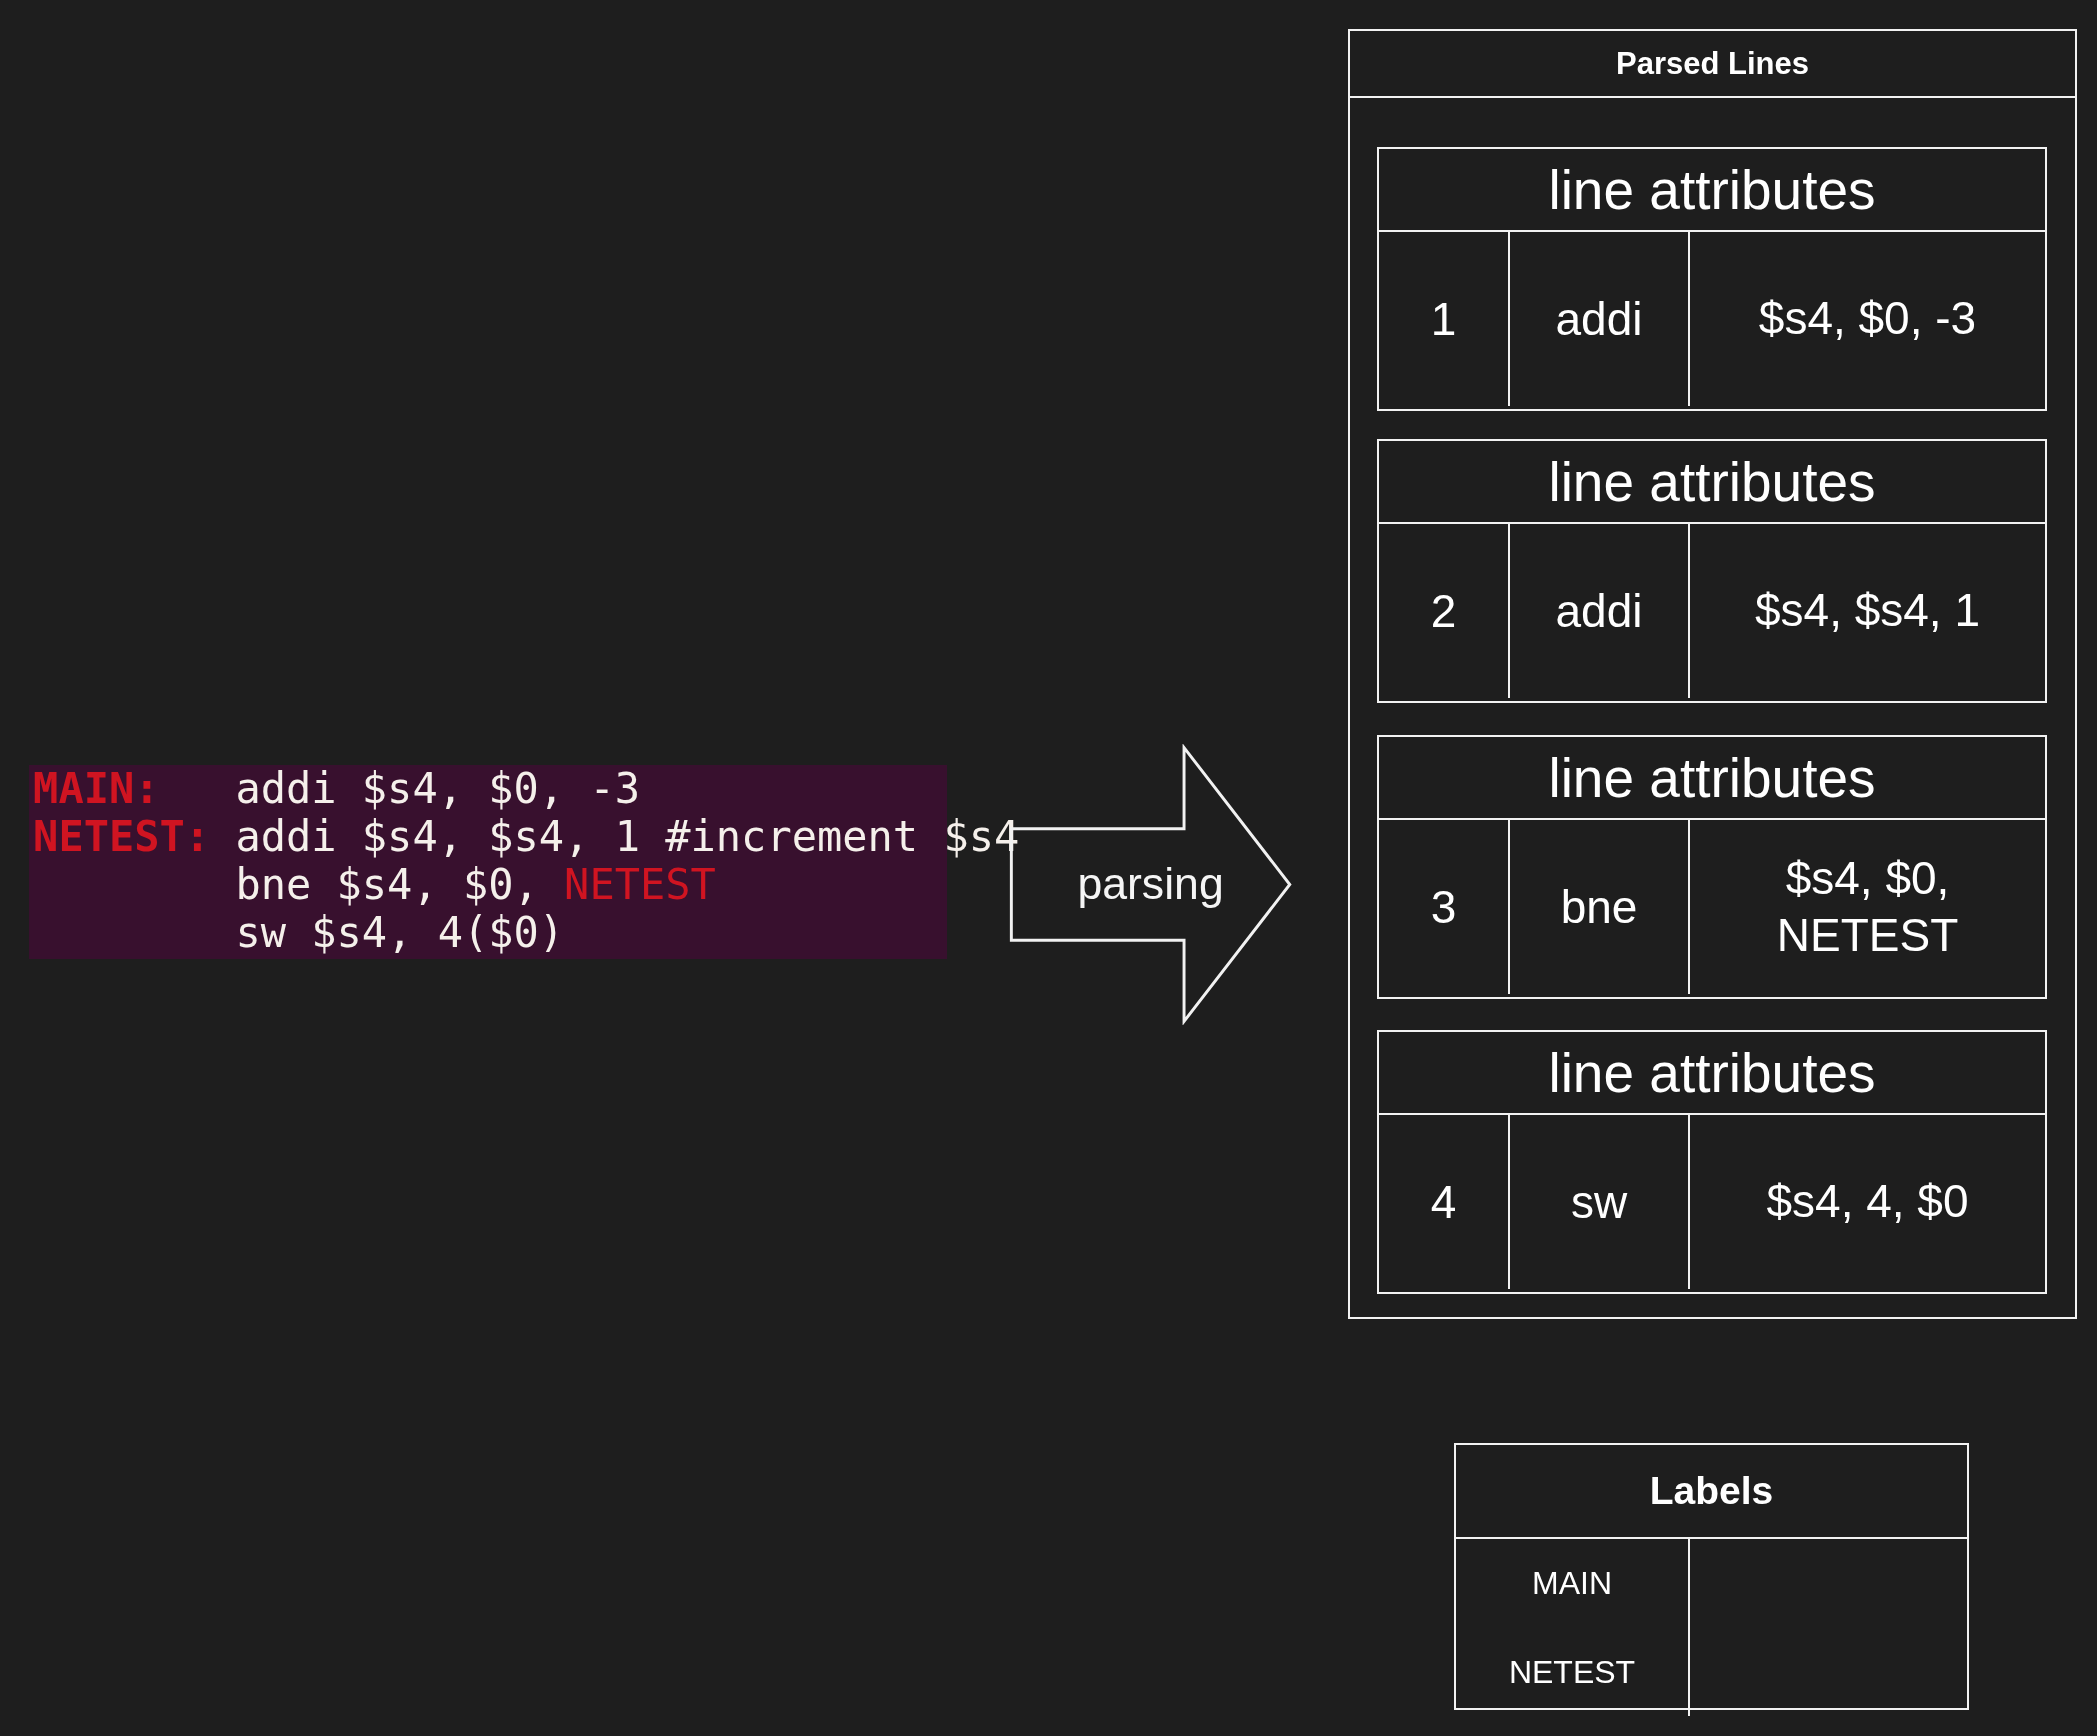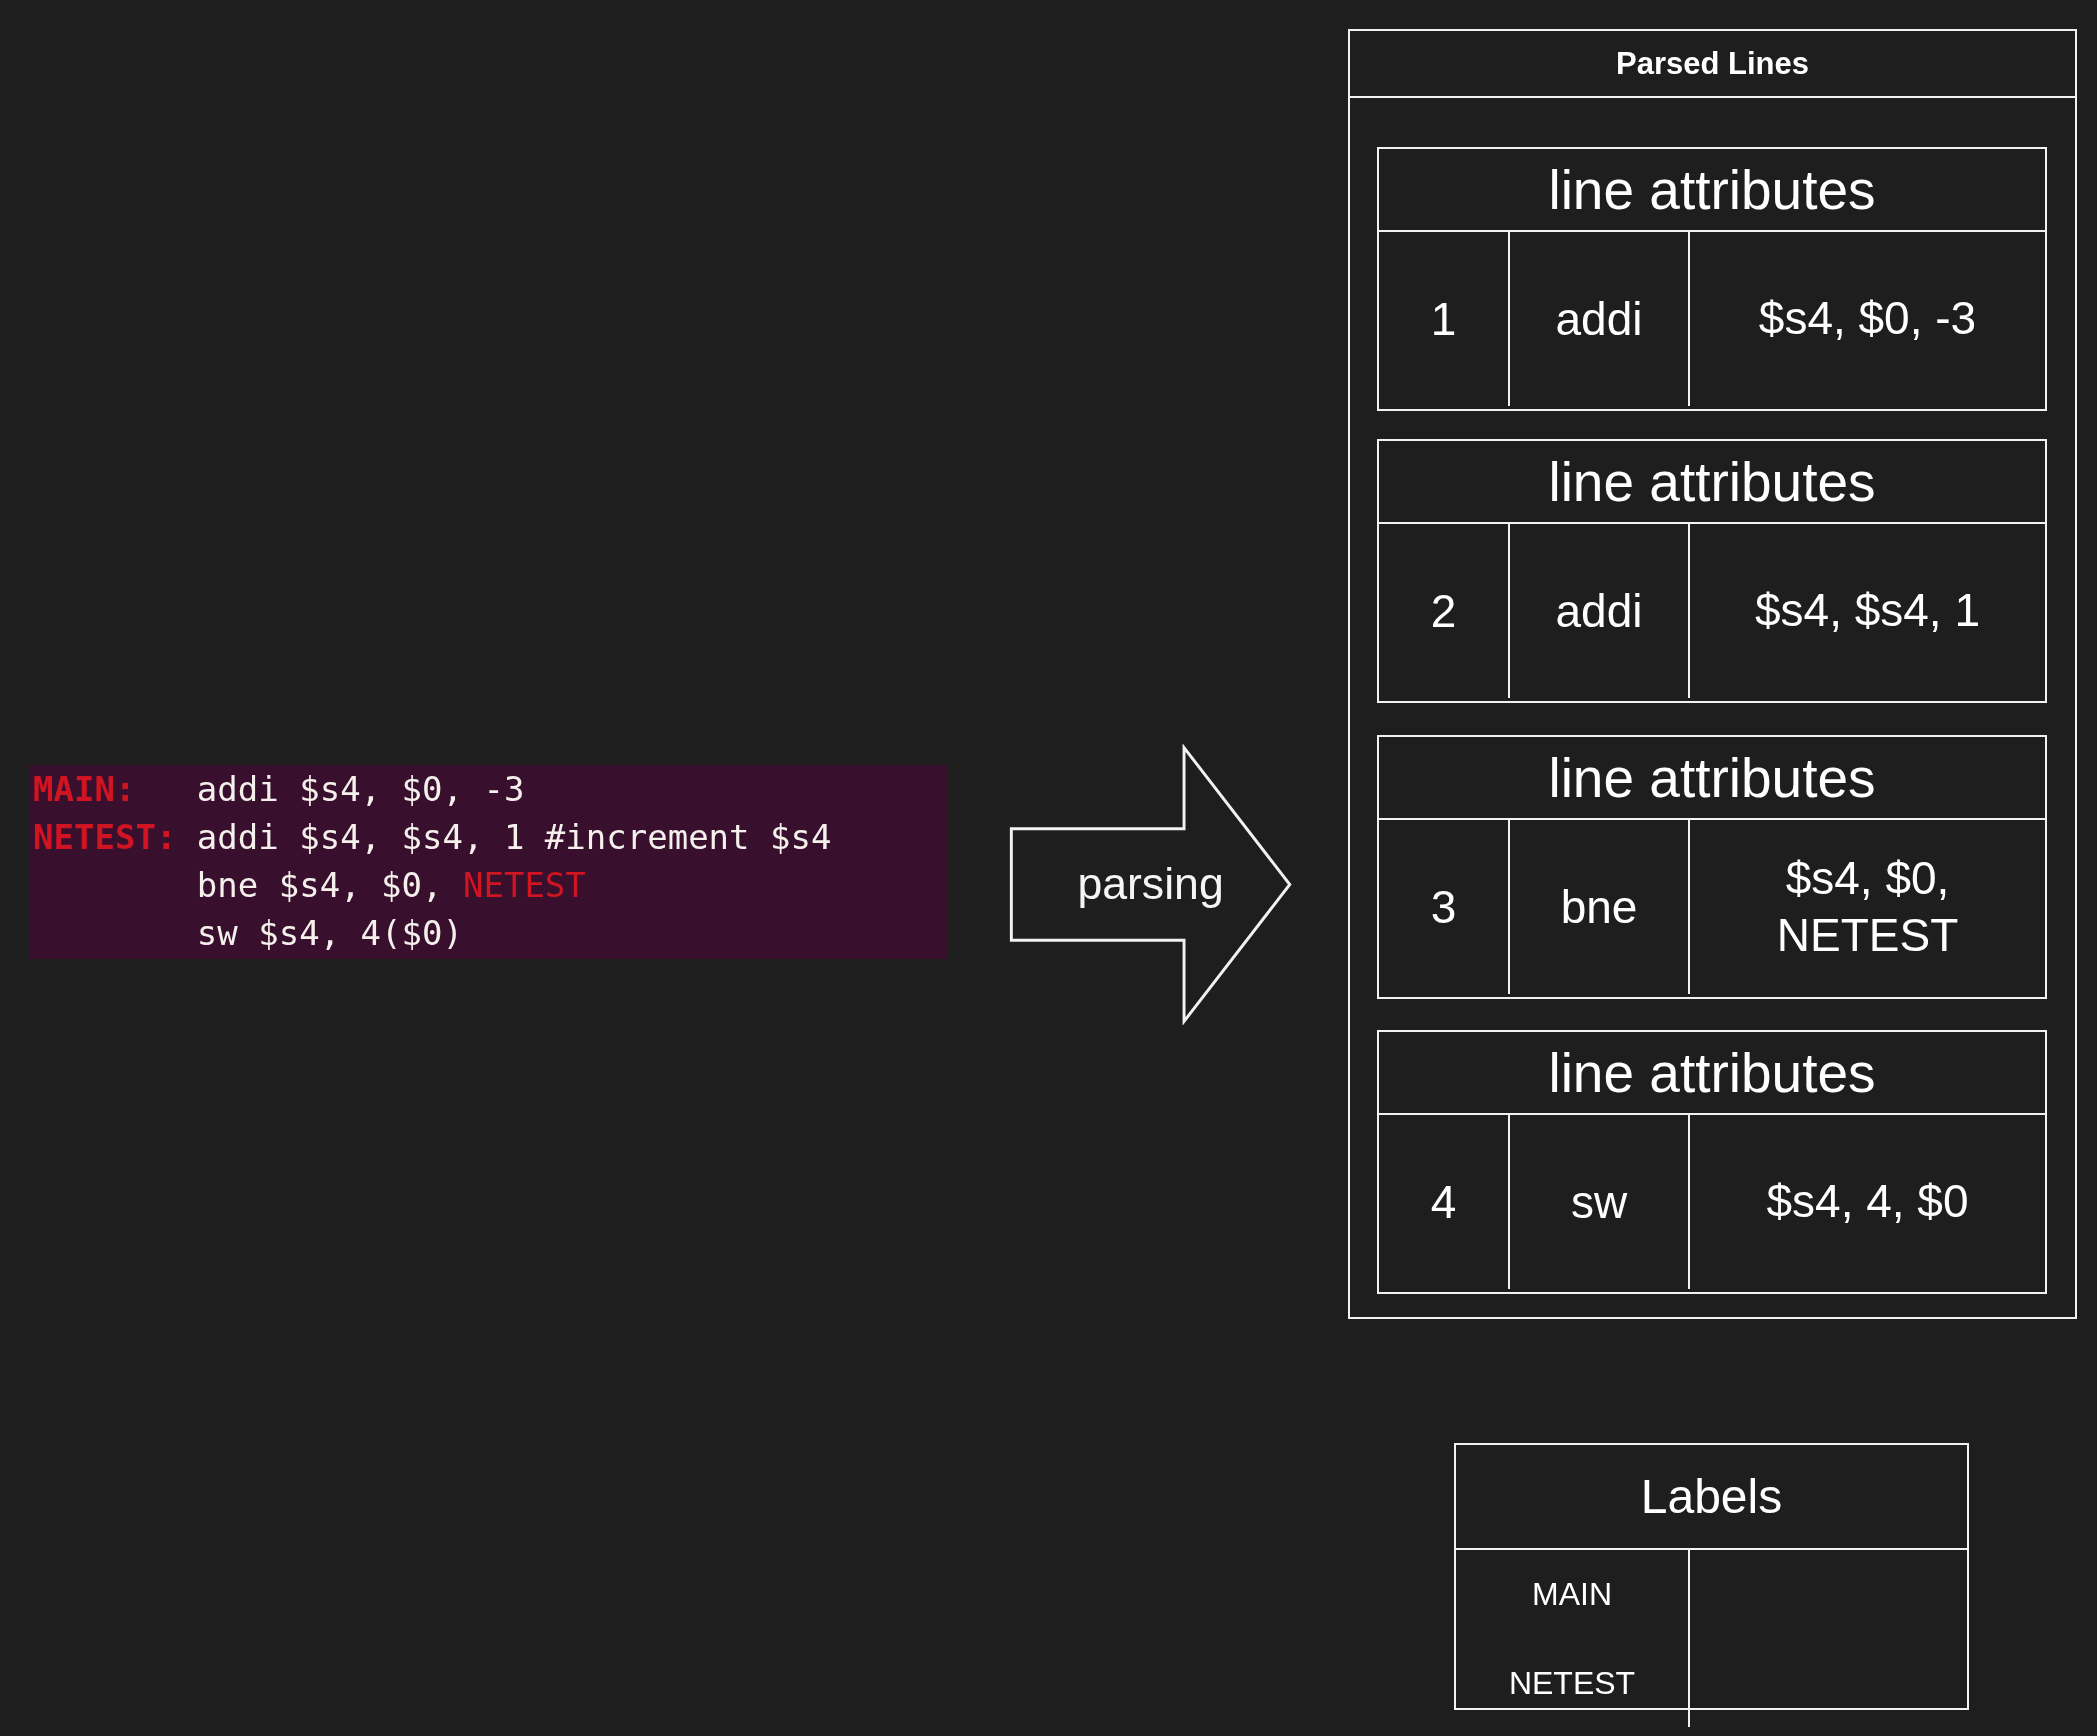--- a/index.html
+++ b/index.html
@@ -14,21 +14,21 @@
     overflow: hidden;
   }
 
   
   .code-block {
     position: absolute;
     left: 29px; top: 765px;
     width: 918px; height: 194px;
     background: #38102e;
     font-family: "DejaVu Sans Mono", monospace;
-    font-size: 34px;
+    font-size: 42px;
     line-height: 48px;
     padding-left: 4.1px;
     color: #f5f0eb;
   }
   .code-line { white-space: pre; }
   .code-red-bold { color: #d01421; font-weight: bold; }
   .code-red { color: #d01421; }
 
   
   .arrow-svg { position: absolute; left: 1009px; top: 744px; }
@@ -75,24 +75,25 @@
   .st-c3 { flex: 1; white-space: pre-line; text-align: center; line-height: 1.25; }
 
   
   .labels-table {
     position: absolute;
     left: 1454px; top: 1443px;
     width: 515px; height: 267px;
     border: 2.4px solid #f2f2f2;
   }
   .lt-header {
-    height: 105px;
+    height: 94px;
     border-bottom: 2.4px solid #f2f2f2;
     display: flex; align-items: center; justify-content: center;
-    font-size: 48px;
+    font-size: 39px;
+    font-weight: bold;
   }
   .lt-body { display: flex; height: 177px; }
   .lt-col1 { width: 234px; border-right: 2.4px solid #f2f2f2; }
   .lt-col2 { flex: 1; }
   .lt-cell {
     height: 89px;
     display: flex; align-items: center; justify-content: center;
     font-size: 32px;
   }
 </style>

